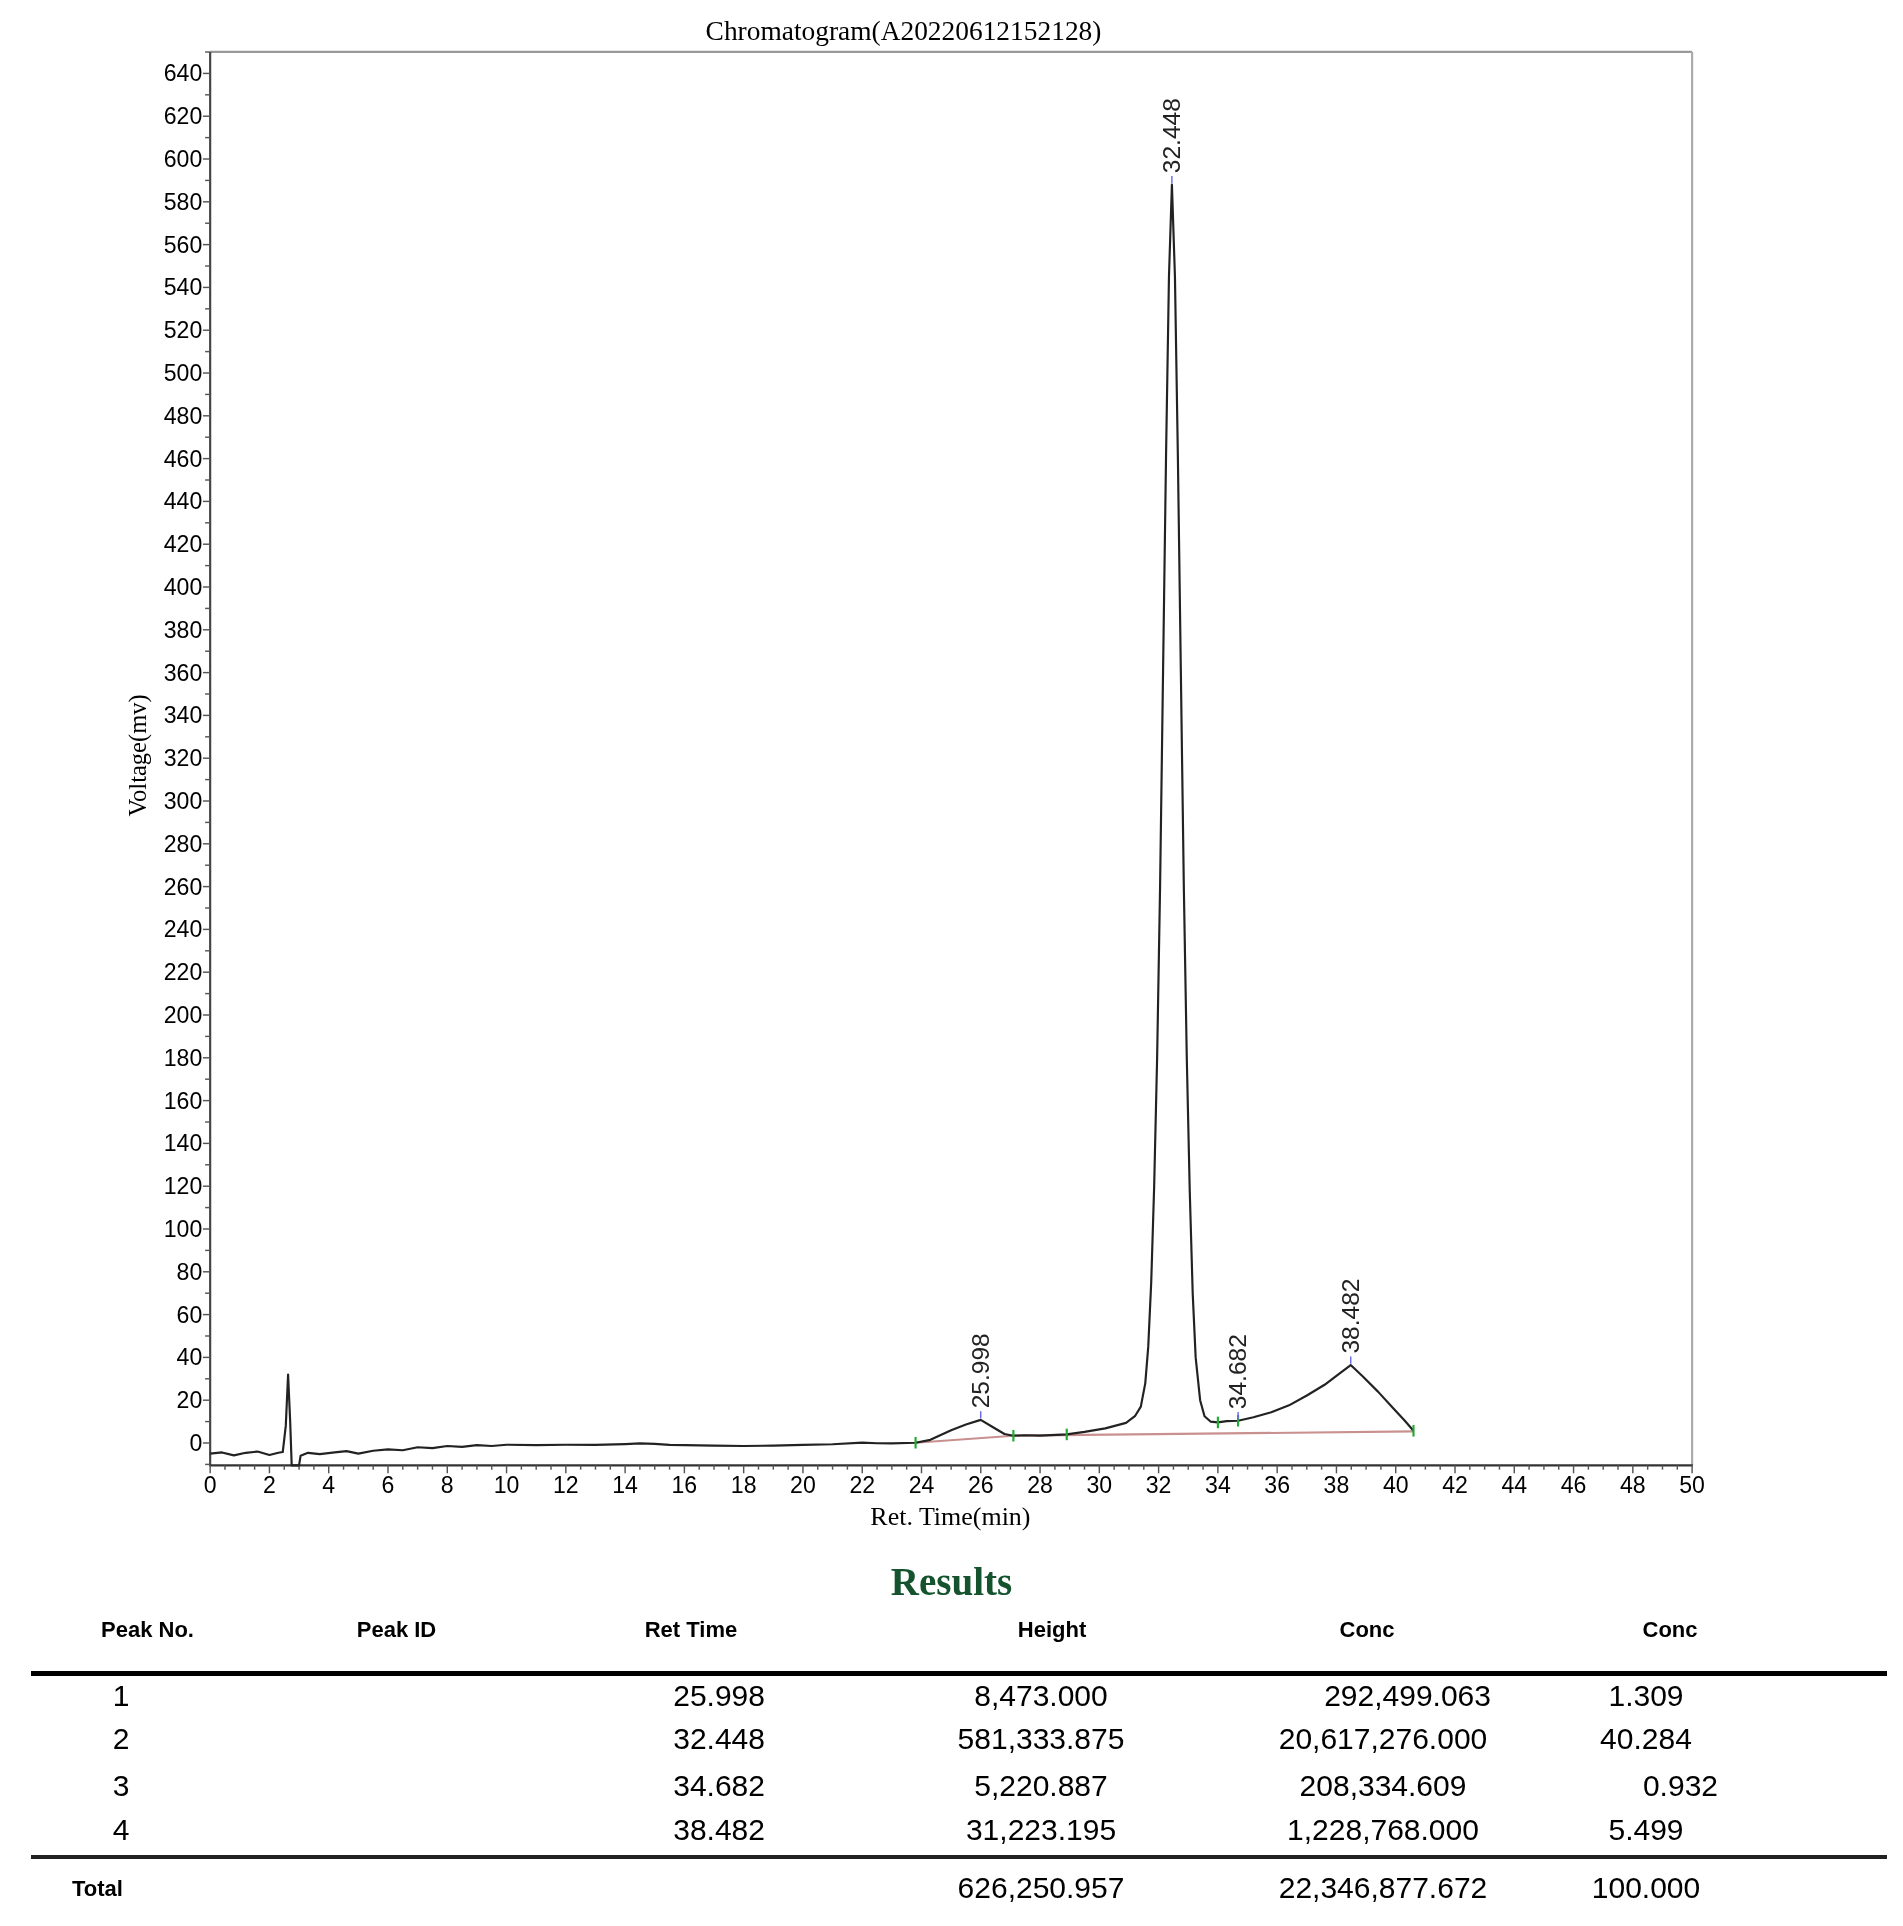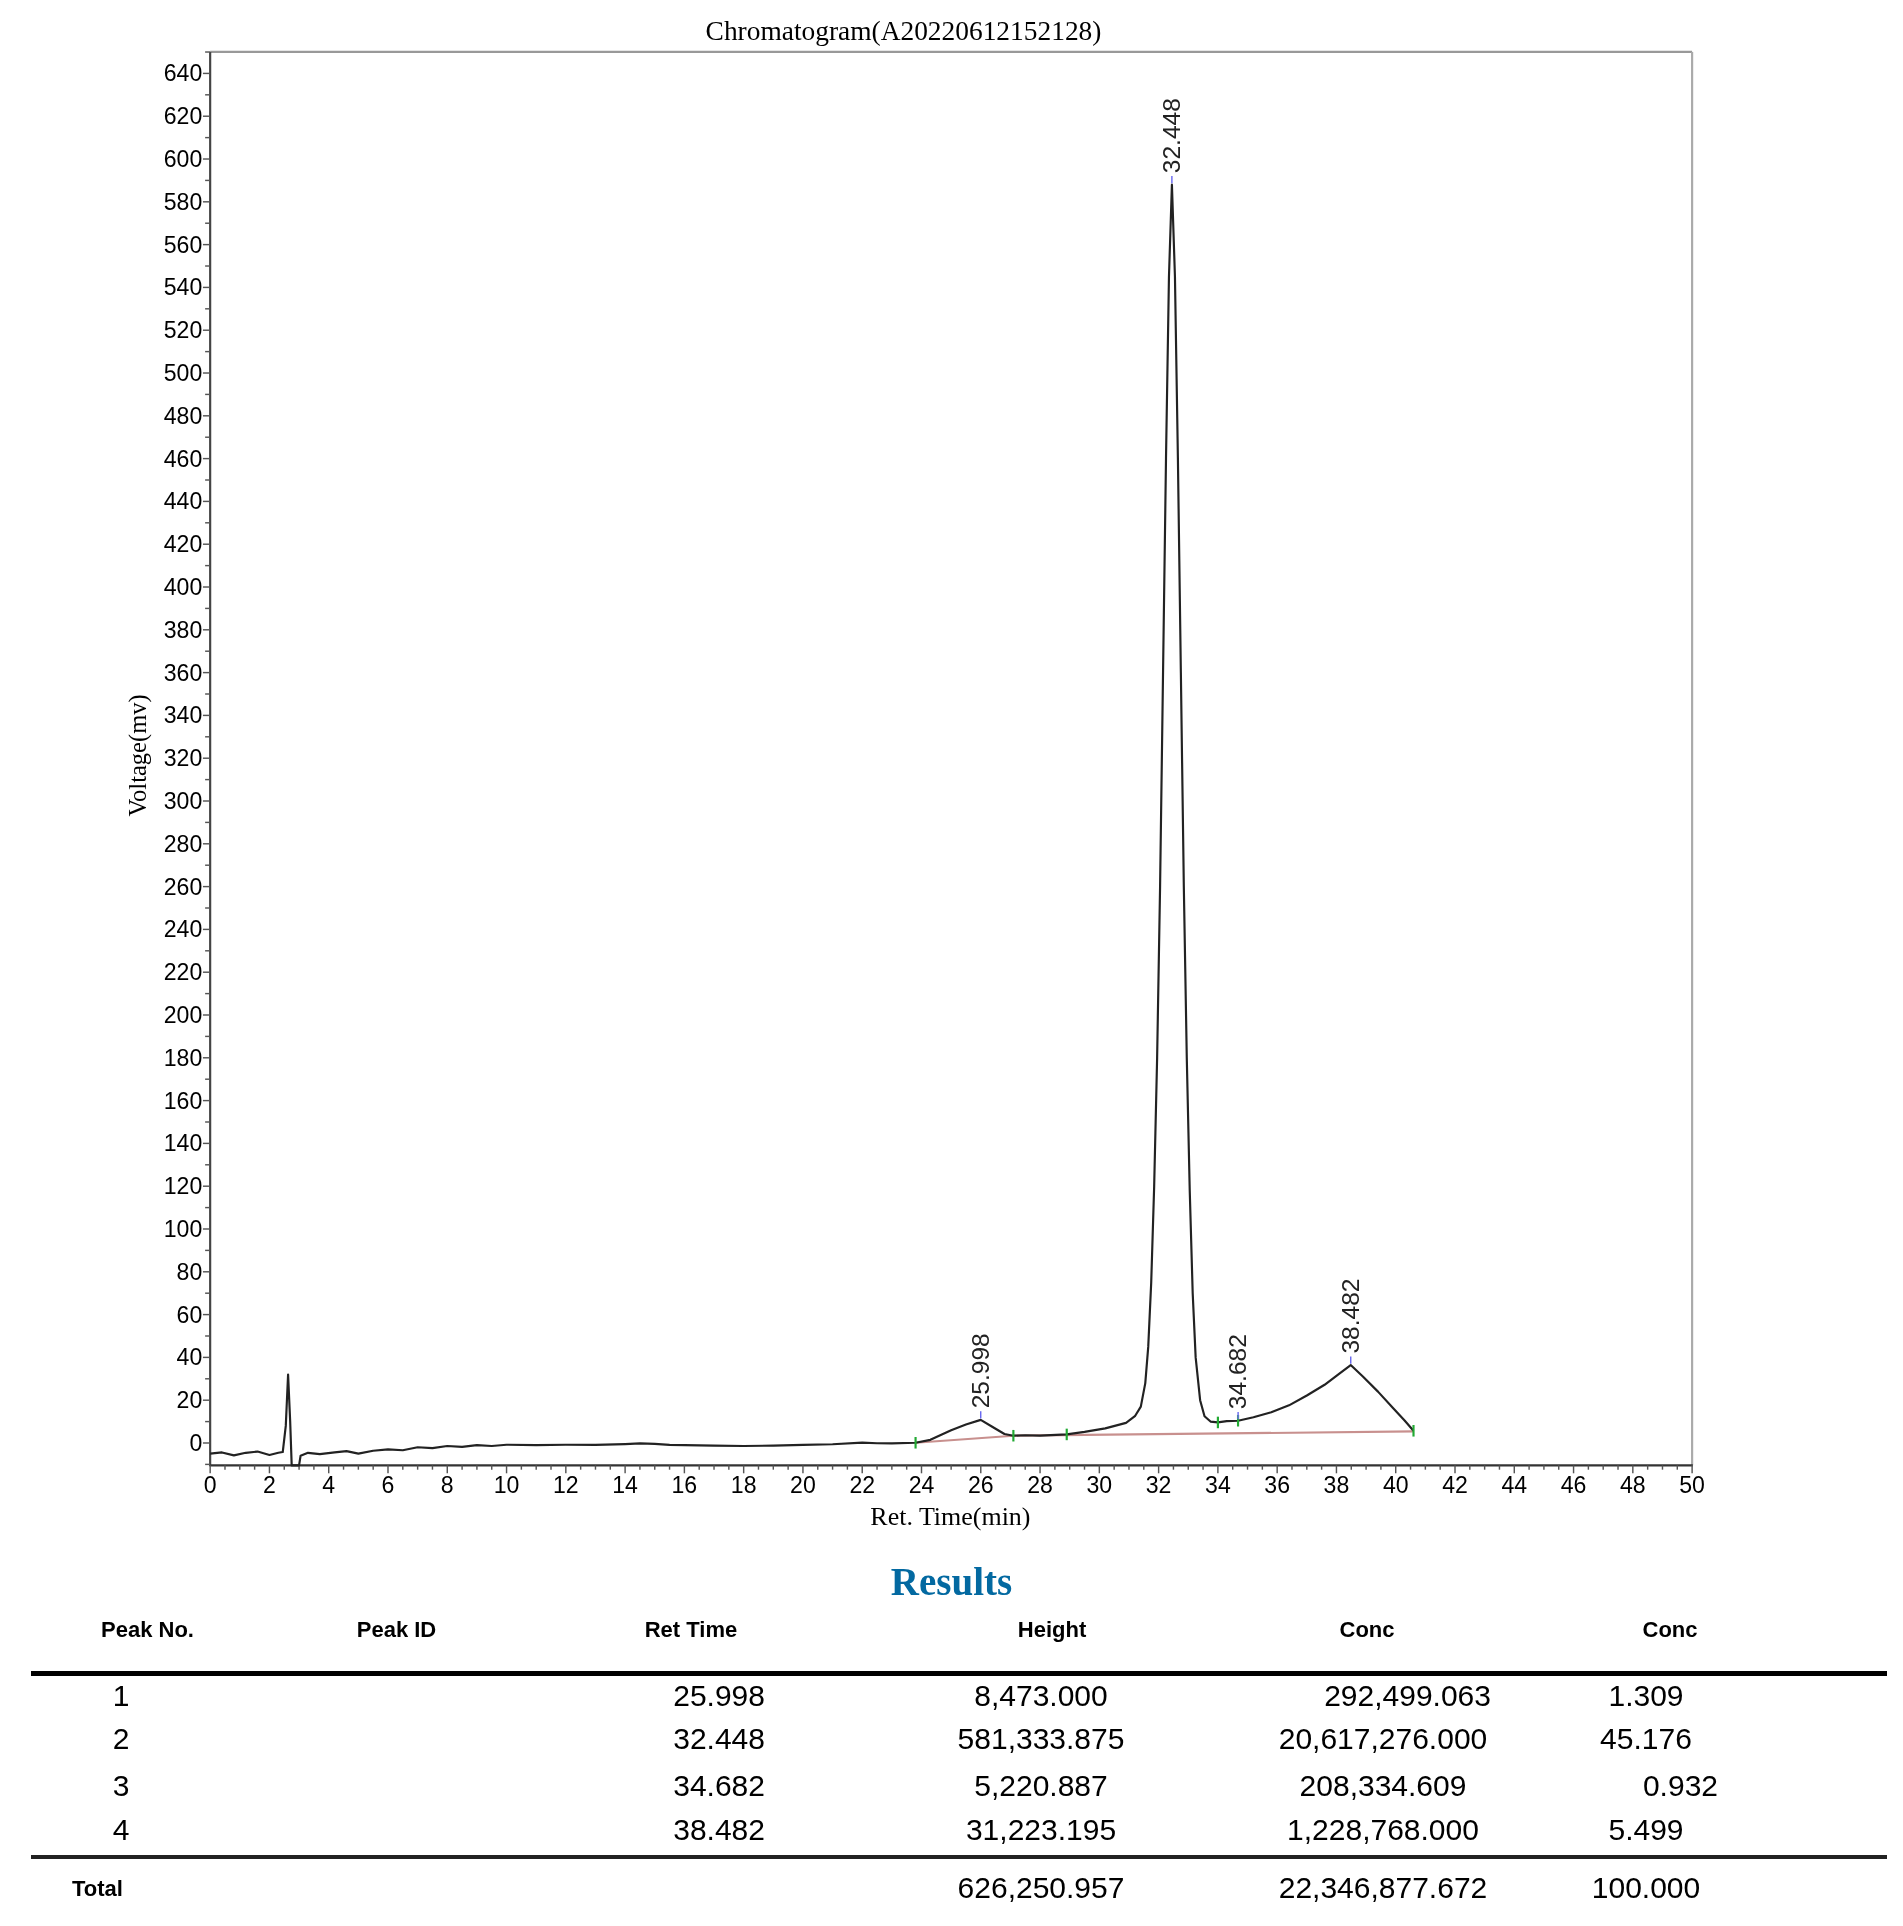--- a/index.html
+++ b/index.html
@@ -1,20 +1,20 @@
 <!DOCTYPE html>
 <html style="font-size:11.5px"><head>
 <meta charset="utf-8">
 <style>
   html, body { margin:0; padding:0; background:#ffffff; }
   body { width:1903px; height:1926px; position:relative; overflow:hidden; }
   #chart-svg { position:absolute; left:0; top:0; }
   .serif { font-family:"Liberation Serif", "DejaVu Serif", serif; }
   .results-title { position:absolute; left:0; width:1903px; top:1559px; text-align:center;
-    font-family:"Liberation Serif", serif; font-weight:bold; font-size:39px; color:#0369a1; }
+    font-family:"Liberation Serif", serif; font-weight:bold; font-size:39px; color:#14532d; }
   .tbl { position:absolute; font-family:"Liberation Sans", sans-serif; color:#000; }
   .th { position:absolute; top:1617px; font-weight:bold; font-size:22px; text-align:center; white-space:nowrap; }
   .rule { position:absolute; left:31px; width:1856px; background:#000; }
   .cell { position:absolute; font-size:30px; white-space:nowrap; text-align:center; }
   .total-label { position:absolute; left:72px; top:1876px; font-weight:bold; font-size:22px; }
 </style>
 </head>
 <body>
 
 <svg id="chart-svg" width="1903" height="1544" viewBox="0 0 2637 2140" xmlns="http://www.w3.org/2000/svg">
@@ -304,21 +304,21 @@
     <div class="cell" style="left:933px;width:216px;top:1679px;">8,473.000</div>
     <div class="cell" style="left:1275px;width:216px;top:1679px;text-align:right;">292,499.063</div>
     <div class="cell" style="left:1574px;width:144px;top:1679px;">1.309</div>
   </div>
   <div>
     <div class="cell" style="left:85px;width:72px;top:1722px;">2</div>
     <div class="cell" style="left:310px;width:173px;top:1722px;"></div>
     <div class="cell" style="left:621px;width:144px;top:1722px;text-align:right;">32.448</div>
     <div class="cell" style="left:933px;width:216px;top:1722px;">581,333.875</div>
     <div class="cell" style="left:1275px;width:216px;top:1722px;">20,617,276.000</div>
-    <div class="cell" style="left:1574px;width:144px;top:1722px;">45.176</div>
+    <div class="cell" style="left:1574px;width:144px;top:1722px;">40.284</div>
   </div>
   <div>
     <div class="cell" style="left:85px;width:72px;top:1769px;">3</div>
     <div class="cell" style="left:310px;width:173px;top:1769px;"></div>
     <div class="cell" style="left:621px;width:144px;top:1769px;text-align:right;">34.682</div>
     <div class="cell" style="left:933px;width:216px;top:1769px;">5,220.887</div>
     <div class="cell" style="left:1275px;width:216px;top:1769px;">208,334.609</div>
     <div class="cell" style="left:1574px;width:144px;top:1769px;text-align:right;">0.932</div>
   </div>
   <div>

